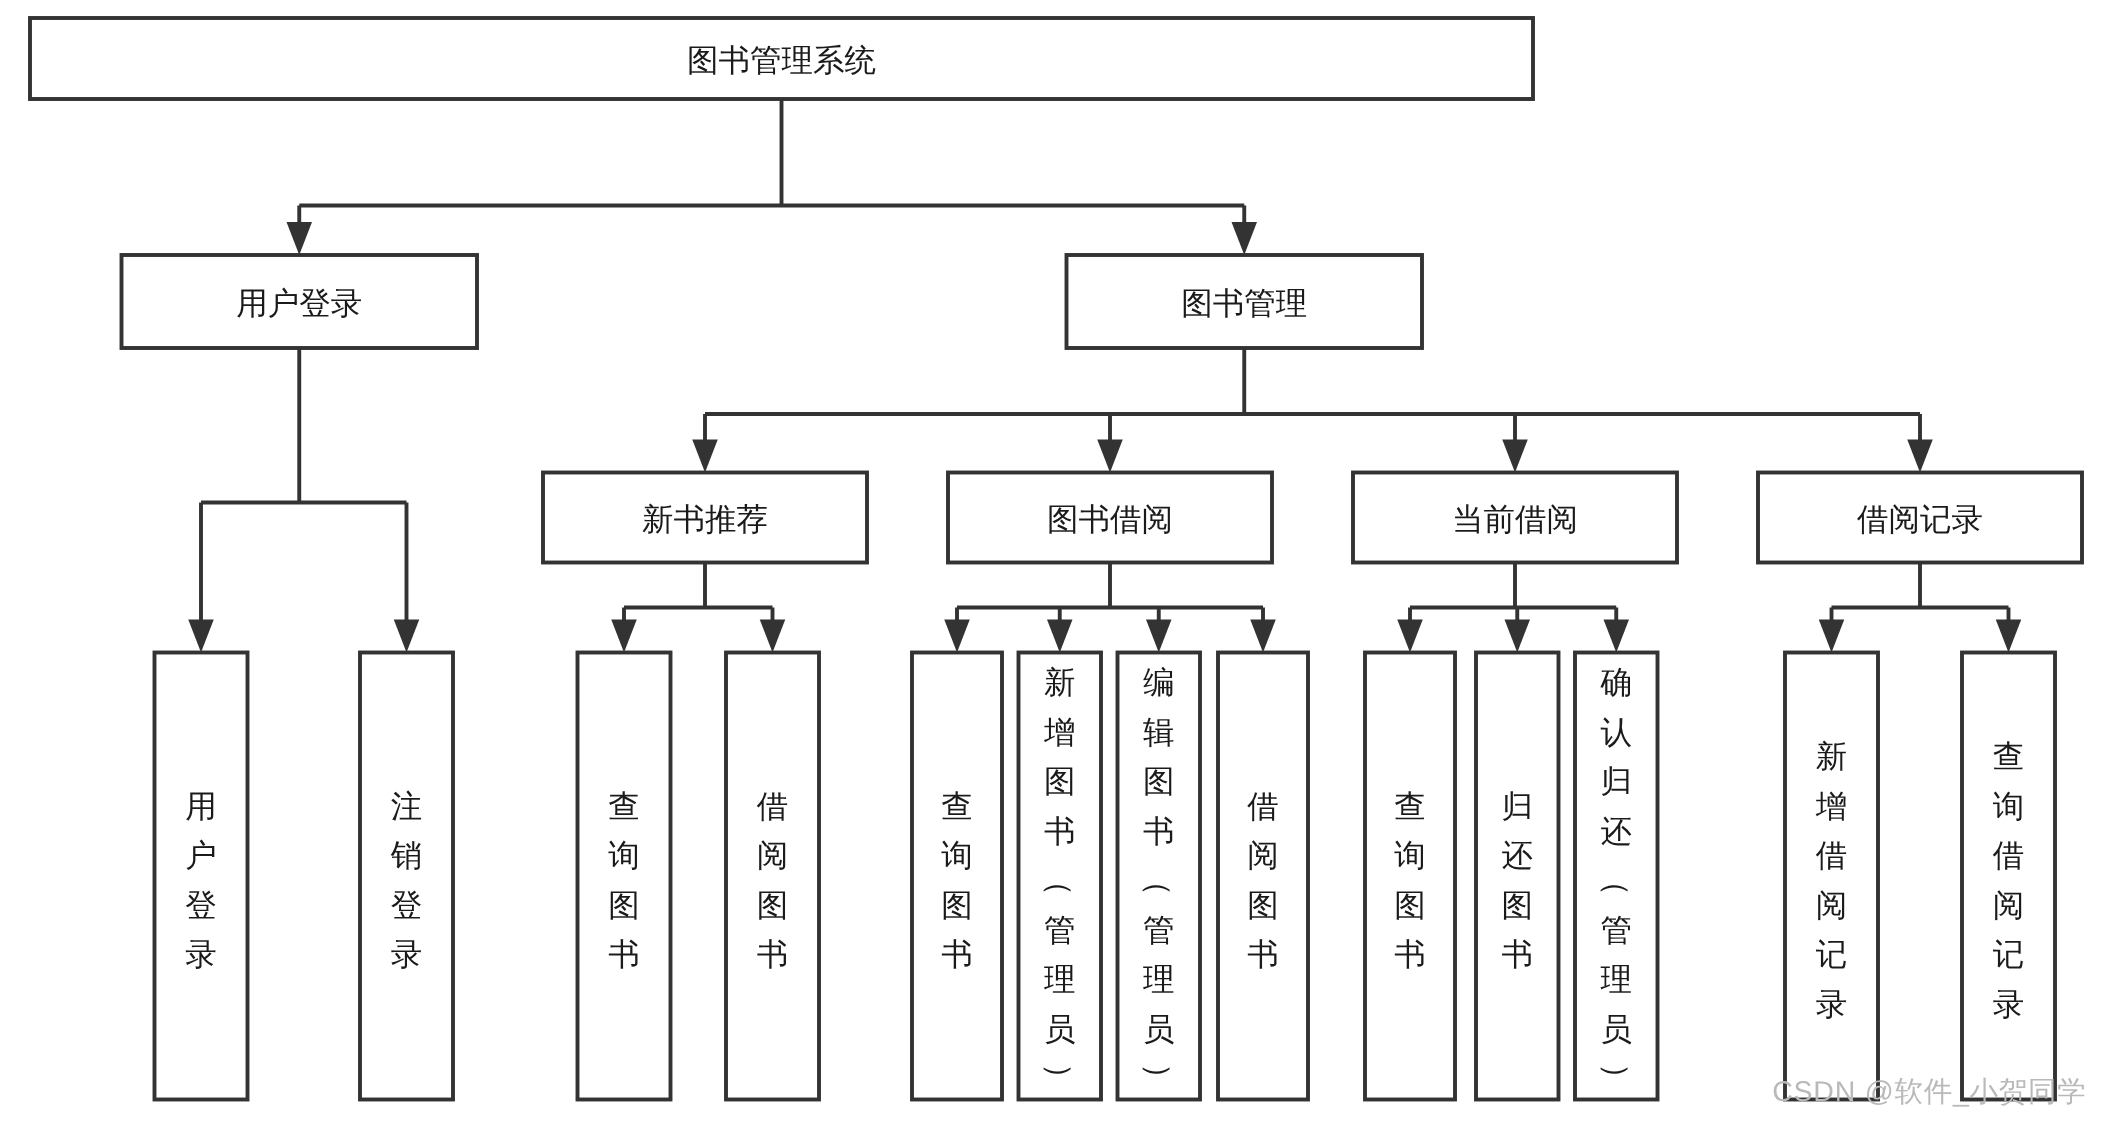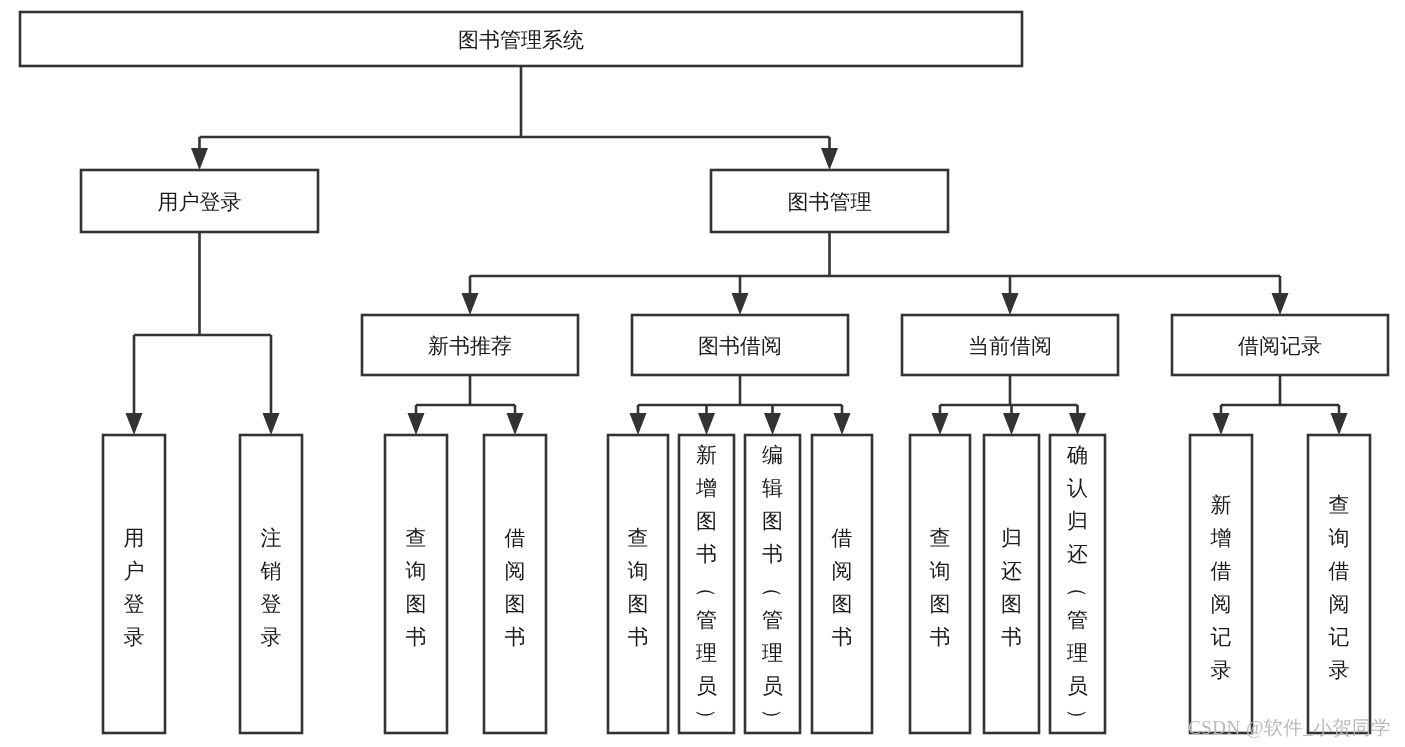--- a/index.html
+++ b/index.html
@@ -51,21 +51,21 @@
   .node-label-v {
     font-family: "DejaVu Sans", "Liberation Sans", sans-serif;
     font-size: 21px;
     fill: #1a1a1a;
     text-anchor: middle;
   }
   .watermark {
     position: absolute;
     right: 14px;
     bottom: 6px;
-    font-family: Liberation Serif, serif;
+    font-family: Liberation Sans, sans-serif;
     font-size: 19px;
     color: #b9b9b9;
     white-space: nowrap;
     letter-spacing: 0.5px;
     user-select: none;
   }
 </style>
 </head>
 <body>
 

